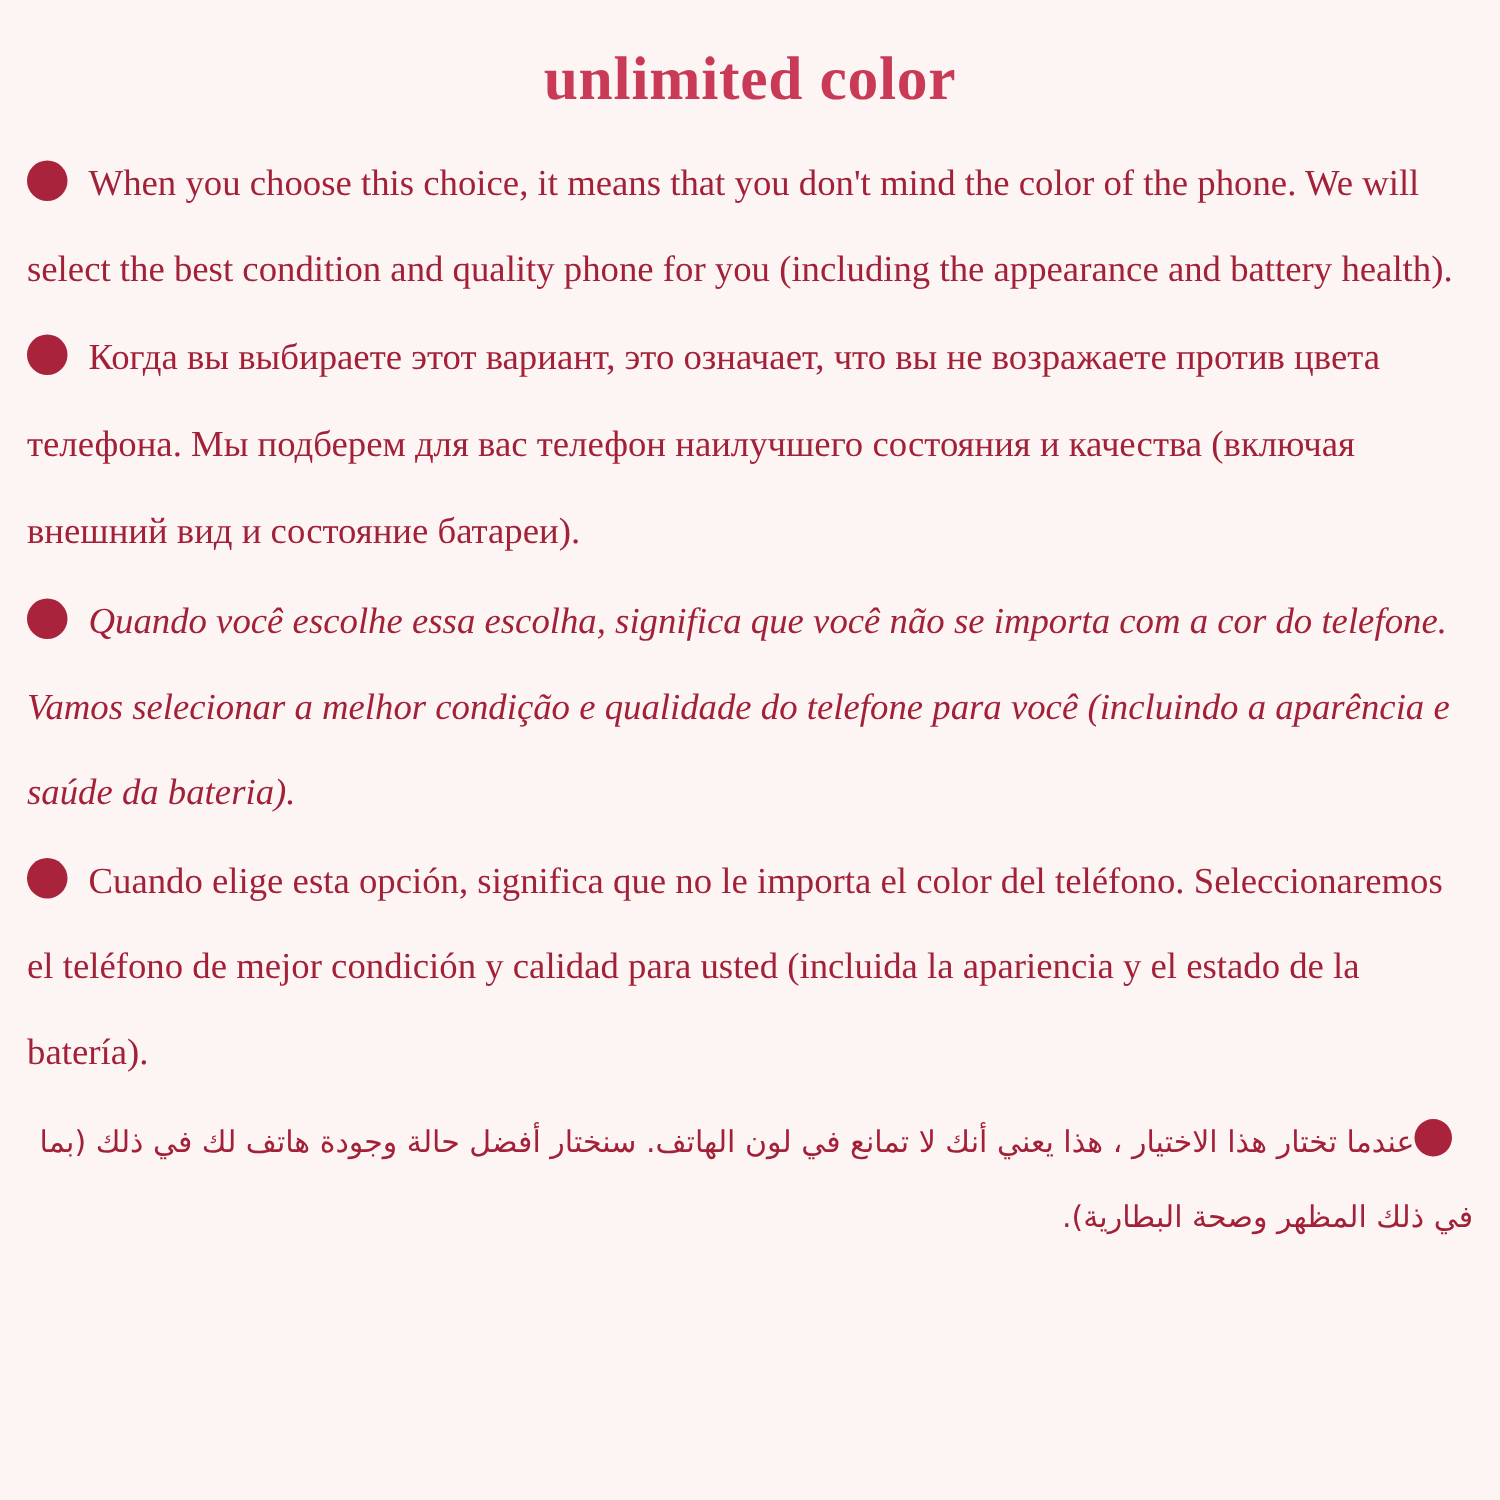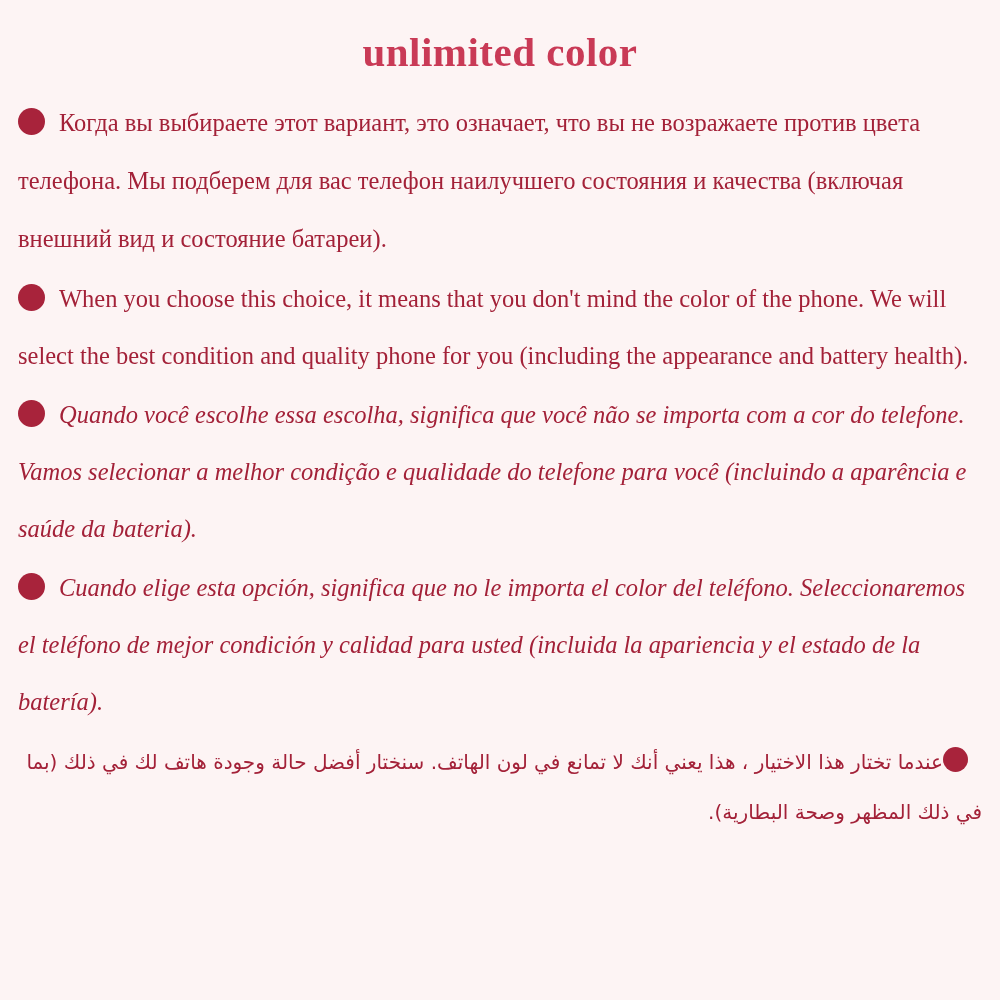--- a/index.html
+++ b/index.html
@@ -73,38 +73,38 @@
     direction: rtl;
     text-align: right;
   }
   .rtl-dotwrap {
     direction: ltr;
     display: inline-block;
   }
   .item-en { line-height: 57px; }
   .item-ru { line-height: 58px; }
   .item-pt { line-height: 57px; font-style: italic; }
-  .item-es { line-height: 57px; font-style: italic; }
+  .item-es { line-height: 57px; }
   .item-ar { line-height: 50px; margin-top: 6px;}
 </style>
 </head>
 <body>
 
 <div class="page">
 
   <div class="title">unlimited color</div>
 
   <ul class="bullet-list">
 
+    <li class="bullet-item item-en">
+      <span class="dot"></span><span class="txt">When you choose this choice, it means that you don't mind the color of the phone. We will select the best condition and quality phone for you (including the appearance and battery health).</span>
+    </li>
+
     <li class="bullet-item item-ru">
       <span class="dot"></span><span class="txt">Когда вы выбираете этот вариант, это означает, что вы не возражаете против цвета телефона. Мы подберем для вас телефон наилучшего состояния и качества (включая внешний вид и состояние батареи).</span>
-    </li>
-
-    <li class="bullet-item item-en">
-      <span class="dot"></span><span class="txt">When you choose this choice, it means that you don't mind the color of the phone. We will select the best condition and quality phone for you (including the appearance and battery health).</span>
     </li>
 
     <li class="bullet-item item-pt">
       <span class="dot"></span><span class="txt">Quando você escolhe essa escolha, significa que você não se importa com a cor do telefone. Vamos selecionar a melhor condição e qualidade do telefone para você (incluindo a aparência e saúde da bateria).</span>
     </li>
 
     <li class="bullet-item item-es">
       <span class="dot"></span><span class="txt">Cuando elige esta opción, significa que no le importa el color del teléfono. Seleccionaremos el teléfono de mejor condición y calidad para usted (incluida la apariencia y el estado de la batería).</span>
     </li>
 

